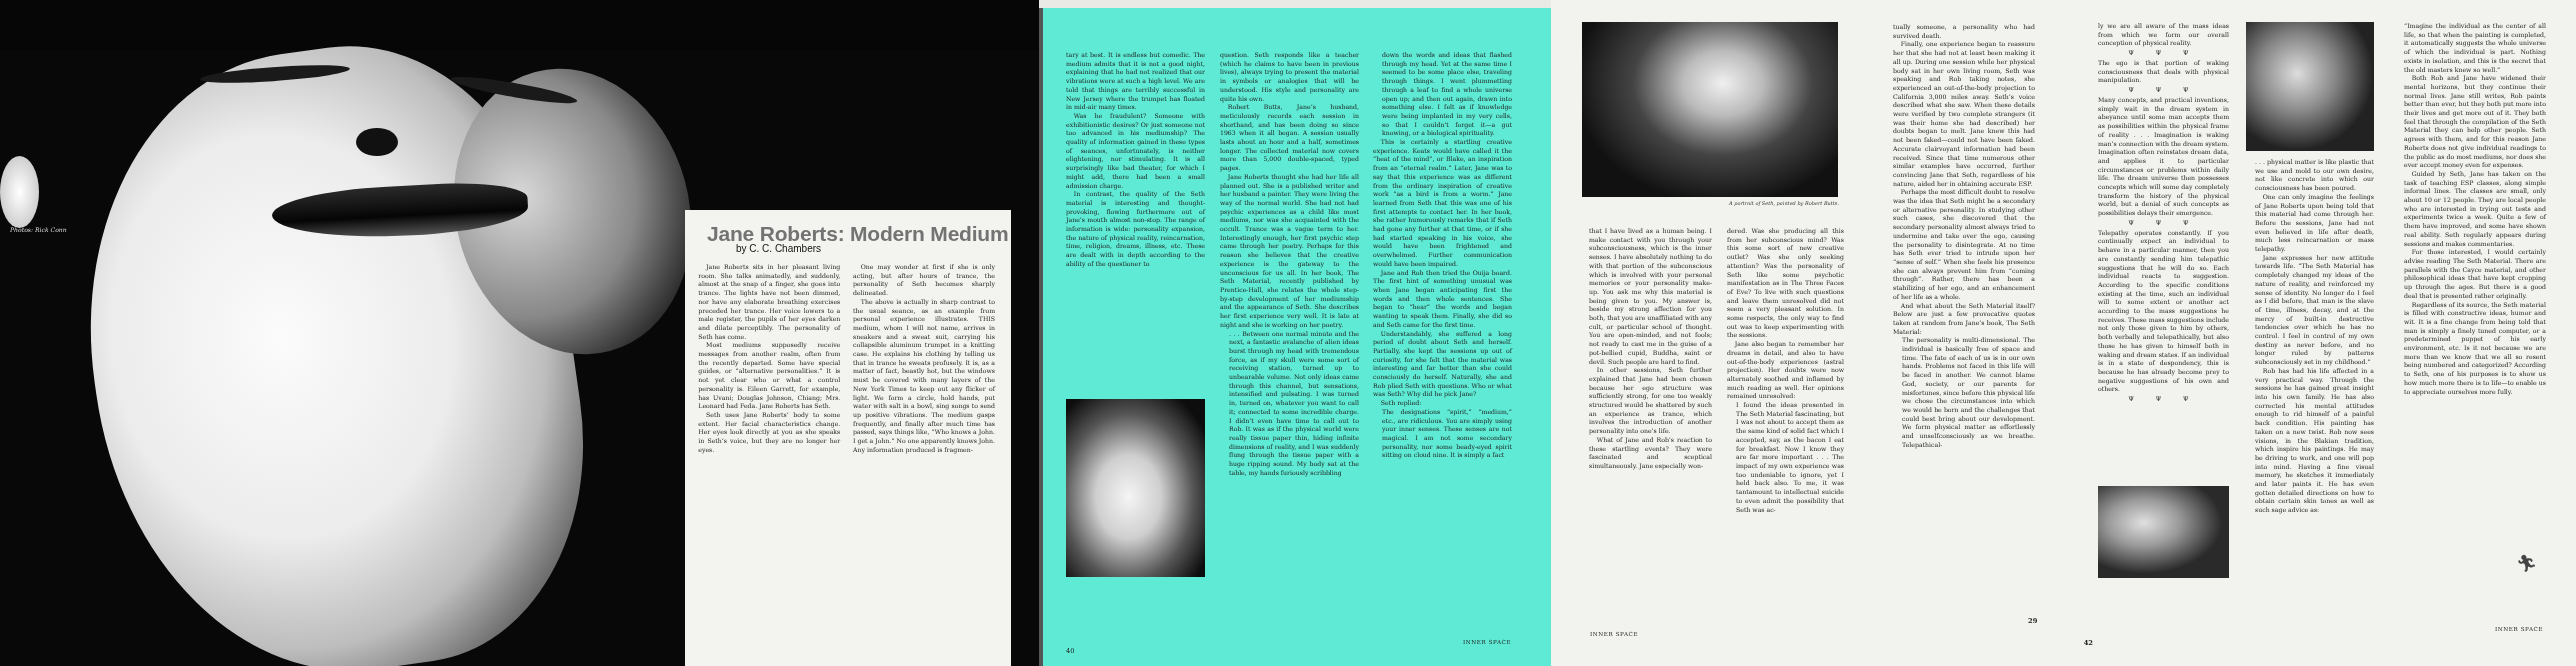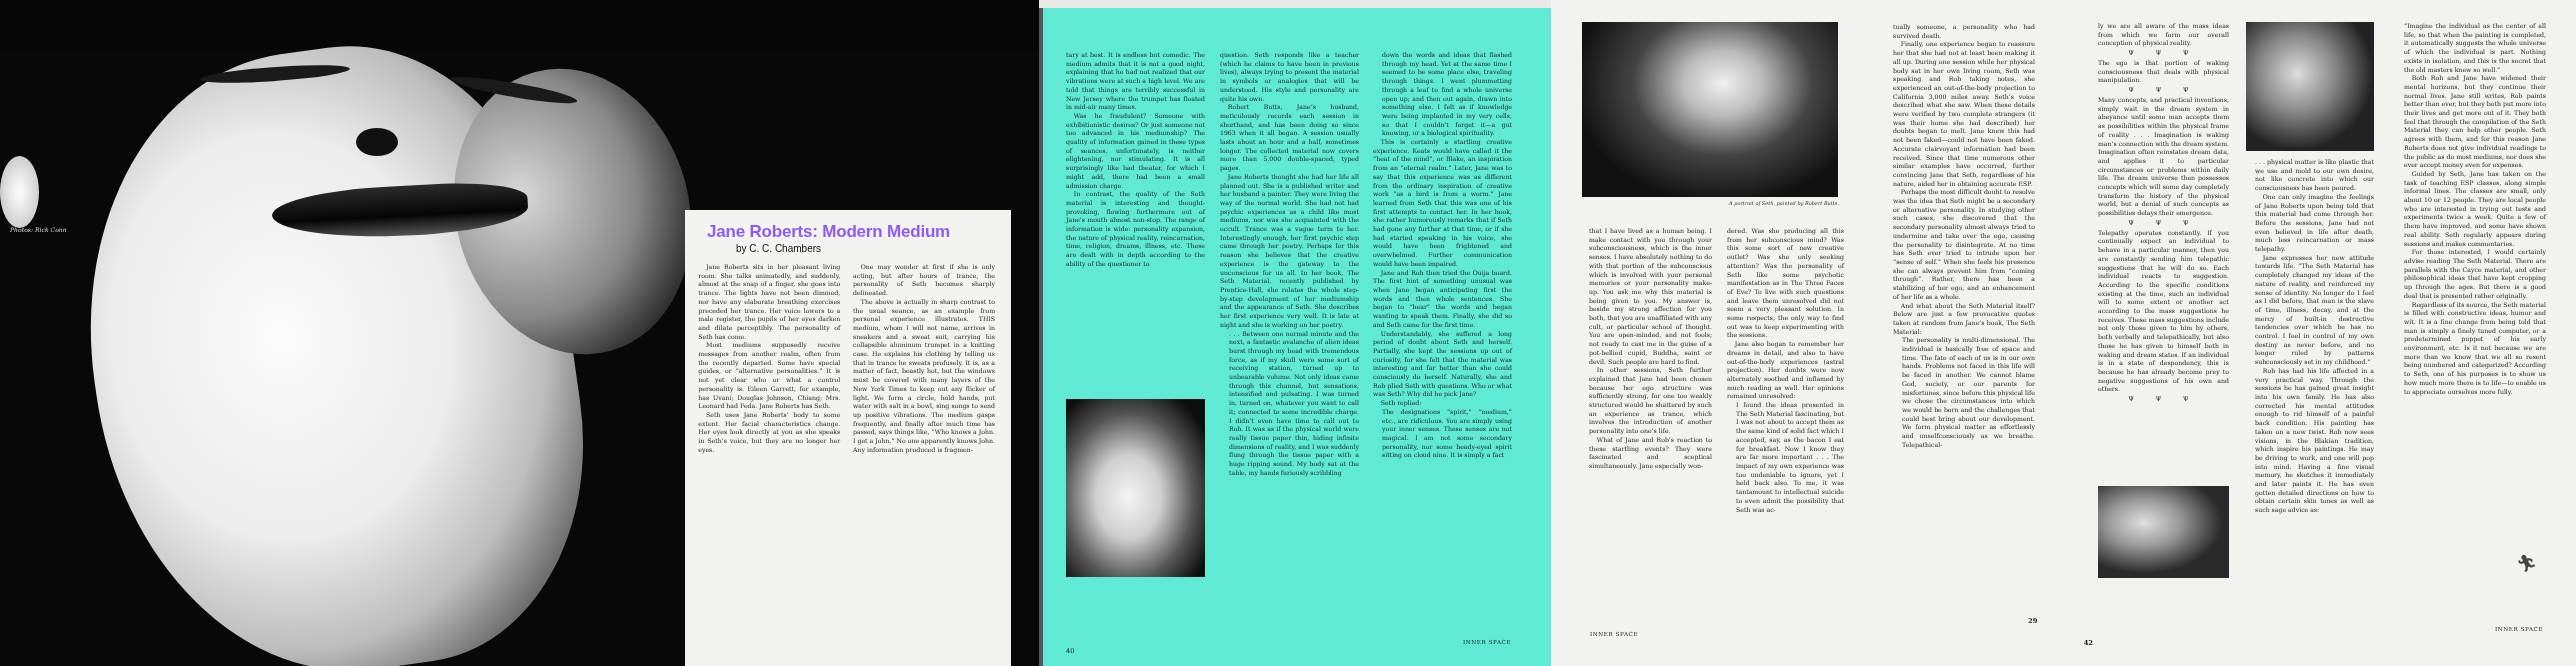--- a/index.html
+++ b/index.html
@@ -11,21 +11,21 @@
   .face-cheek { left:456px; top:67px; width:233px; height:289px; border-radius:50%; background:radial-gradient(ellipse at 30% 40%, #d8d8d8 0%, #888 50%, #151515 85%); transform:rotate(-15deg); }
   .eye { position:absolute; height:14.4px; background:#1a1a1a; border-radius:50%; }
   .eye-left { left:200px; top:67px; width:150px; transform:rotate(-4deg); }
   .eye-right { left:450px; top:83px; width:128px; transform:rotate(10deg); }
   .nostril { position:absolute; left:356px; top:128px; width:42px; height:28px; border-radius:50%; background:#111; }
   .mouth { position:absolute; left:272px; top:186px; width:256px; height:50px; border-radius:50% 40% 50% 60%; background:linear-gradient(180deg,#2b2b2b,#050505 60%,#555); transform:rotate(-3deg); }
   .hair-top { position:absolute; left:0; top:0; width:1039px; height:50px; background:#060606; }
   .ear { position:absolute; left:0; top:156px; width:39px; height:72px; border-radius:50%; background:radial-gradient(#fff,#bbb); }
   .photo-credit { position:absolute; left:10px; top:226px; font-style:italic; font-size:6.1px; color:#ddd; }
   .title-box { position:absolute; left:685px; top:210px; width:326px; height:457px; background:#f3f3ef; }
-  .title-box h1 { font-family:"Liberation Sans", sans-serif; font-weight:bold; font-size:17px; margin:0; position:absolute; left:22px; top:12.2px; letter-spacing:-0.2px; color:#8b5cf6; }
+  .title-box h1 { font-family:"Liberation Sans", sans-serif; font-weight:bold; font-size:21px; margin:0; position:absolute; left:22px; top:12.2px; letter-spacing:-0.2px; color:#737373; }
   .byline { font-family:"Liberation Sans", sans-serif; font-size:10px; position:absolute; left:51px; top:33px; color:#111; }
   .col { position:absolute; font-size:6.2px; line-height:8.7px; text-align:justify; hyphens:auto; }
   .col p { margin:0; text-indent:7.8px; }
   .col p.noindent { text-indent:0; }
   .col .bq { padding-left:9px; text-indent:0; }
   .tb-col1 { left:13.3px; top:53px; width:142px; }
   .tb-col2 { left:168px; top:53px; width:142px; }
   .page40 { left:1039px; width:510px; background:#5eead4; border-left:4.4px solid #555;margin-top:8px; }
   .page41 { left:1551px; width:526px; background:#f2f2ef; }
   .page42 { left:2077px; width:499px; background:#f2f2ef; }

